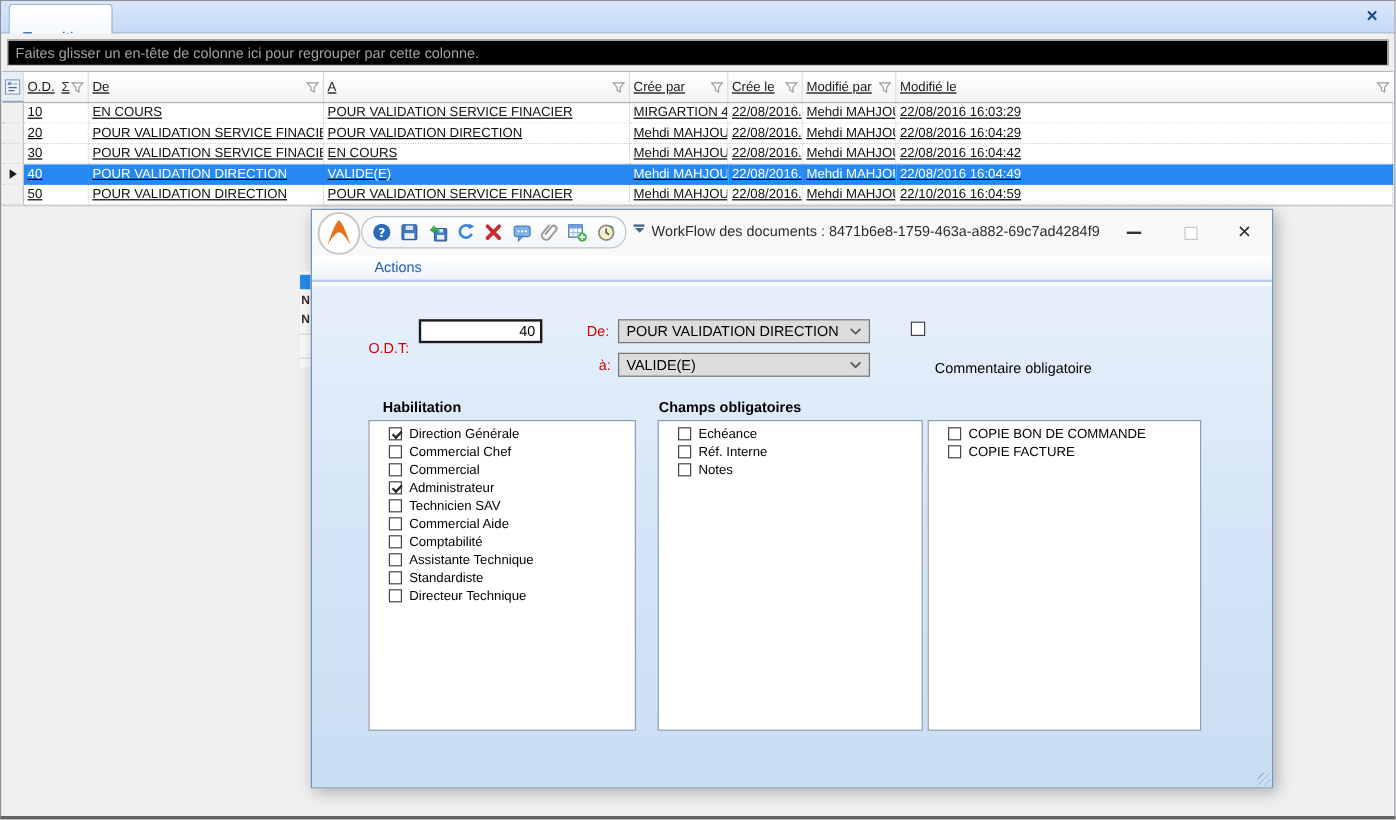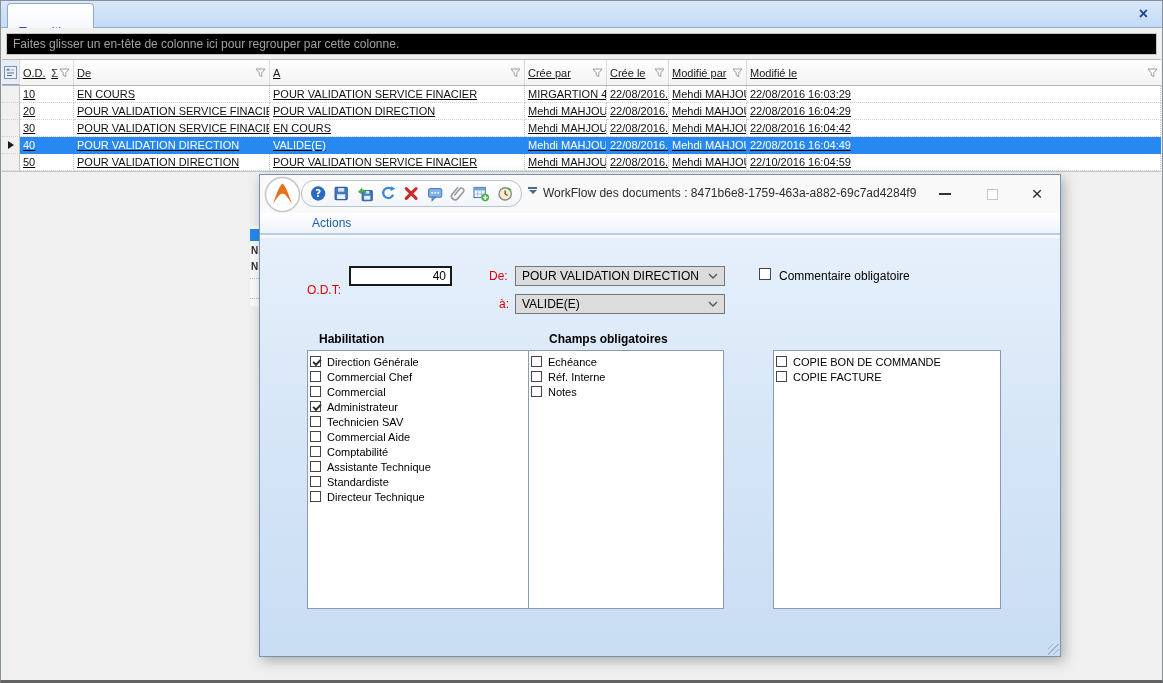--- a/index.html
+++ b/index.html
@@ -52,35 +52,35 @@
   .wb-max{right:53px;}
   .wb-max .box{width:11px;height:11px;border:1px solid #c6c6c6;background:#fff;}
   .wb-close{right:8px;font-size:19px;color:#2b2b2b;line-height:18px;}
 
   .dlg-menubar{position:absolute;left:0;top:38px;right:0;height:22px;background:linear-gradient(#ffffff,#eef4fb);border-bottom:2px solid #b4cdea;}
   .menu-actions{position:absolute;left:52px;top:3px;font-size:12px;color:#1b5bb5;}
 
   .dlg-content{position:absolute;left:0;top:62px;right:0;bottom:0;background:linear-gradient(180deg,#e6f0fb 0%,#d6e6f7 45%,#c9ddf3 100%);border-top:1px solid #f4f9ff;}
 
   .lbl-red{position:absolute;font-size:12px;color:#dd0000;}
-  .lbl-black{position:absolute;font-size:12px;color:#000;}
+  .lbl-black{position:absolute;font-size:12px;color:#000;margin-top:31px;}
   .odt-input{position:absolute;left:89px;top:28px;width:103px;height:20px;background:#fff;border:2px solid #1a1a1a;font-size:12px;text-align:right;padding:0 4px;color:#000;font-family:"Liberation Sans","DejaVu Sans",sans-serif;}
   .dropdown{position:absolute;width:210px;height:20px;background:#dcdcdc;border:1px solid #757575;display:flex;align-items:center;padding:0 6px;font-size:12px;color:#000;}
   .dropdown .chev{margin-left:auto;display:inline-flex;}
   .dd-de{left:255px;top:28px;}
   .dd-a{left:255px;top:56px;}
   .cb{position:relative;display:inline-block;width:12px;height:12px;background:#fff;border:1px solid #454545;flex:none;}
   .cb.checked::after{content:"";position:absolute;left:2px;top:2px;width:6px;height:3px;border-left:2px solid #2d2d2d;border-bottom:2px solid #2d2d2d;transform:rotate(-45deg);}
   .comment-cb{position:absolute;left:499px;top:30px;}
   .comment-lbl{left:519px;top:31px;}
 
   .panel-title{position:absolute;top:94px;font-size:12px;font-weight:bold;color:#000;}
   .pt-1{left:59px;} .pt-2{left:289px;} .pt-3{left:524px;margin-top:20px;}
-  .panel{position:absolute;top:112px;height:259px;background:#fff;border:1px solid #8a9cb2;padding:3px 0;overflow:hidden;}
-  .pn-1{left:47px;width:223px;} .pn-2{left:268px;width:196px;} .pn-3{left:513px;width:228px;}
+  .panel{position:absolute;top:112px;height:259px;background:#fff;border:1px solid #8a9cb2;padding:3px 14px;overflow:hidden;}
+  .pn-1{left:47px;width:223px;} .pn-2{left:288px;width:221px;} .pn-3{left:513px;width:228px;}
   .pitem{display:flex;align-items:center;height:15px;padding-left:2px;}
   .pitem .cb{width:11px;height:11px;}
   .cblabel{margin-left:6px;font-size:11px;color:#000;white-space:nowrap;}
 
   .grip{position:absolute;right:1px;bottom:1px;width:11px;height:11px;background:
     repeating-linear-gradient(135deg,transparent 0 3px,#9fb4cc 3px 4px);}
 </style>
 </head>
 <body>
 

